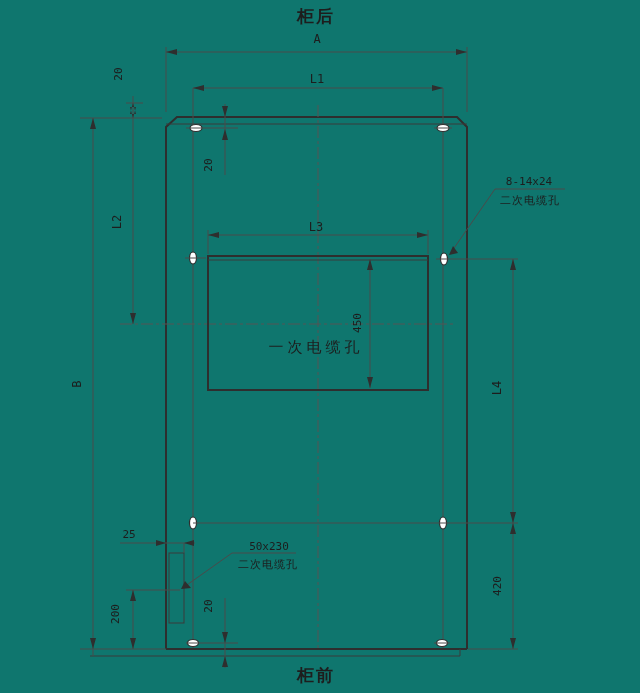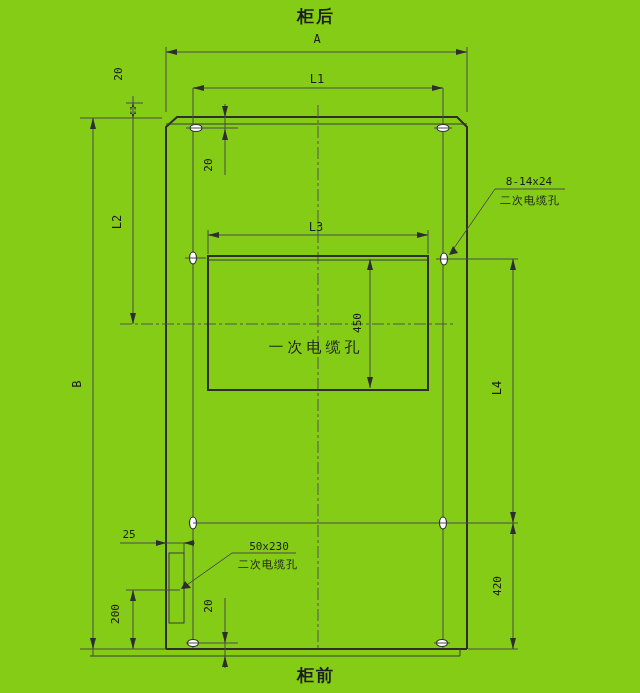--- a/index.html
+++ b/index.html
@@ -1,16 +1,16 @@
 <!DOCTYPE html>
 <html><head>
 <meta charset="utf-8">
 <style>
   html,body{margin:0;padding:0;background:#ffffff;}
-  .stage{width:640px;height:693px;position:relative;background:#84cc16;overflow:hidden;}
+  .stage{width:640px;height:693px;position:relative;background:#0f766e;overflow:hidden;}
   svg{display:block;}
   .ln{stroke:#3a3a3a;stroke-width:1;fill:none;}
   .thin{stroke:#4a4a4a;stroke-width:1;fill:none;}
   .thick{stroke:#2e2e2e;stroke-width:2;fill:none;}
   .cl{stroke:#555555;stroke-width:1;fill:none;stroke-dasharray:12 3 3 3;}
   .arr{fill:#2e2e2e;stroke:none;}
   .hole{stroke:#2e2e2e;stroke-width:1.2;fill:#ffffff;}
   text{fill:#1d1d1d;}
   .title{font-family:"DejaVu Sans",sans-serif;font-size:17px;font-weight:600;letter-spacing:2px;}
   .dim{font-family:"DejaVu Sans Mono",monospace;font-size:12px;font-weight:500;}

